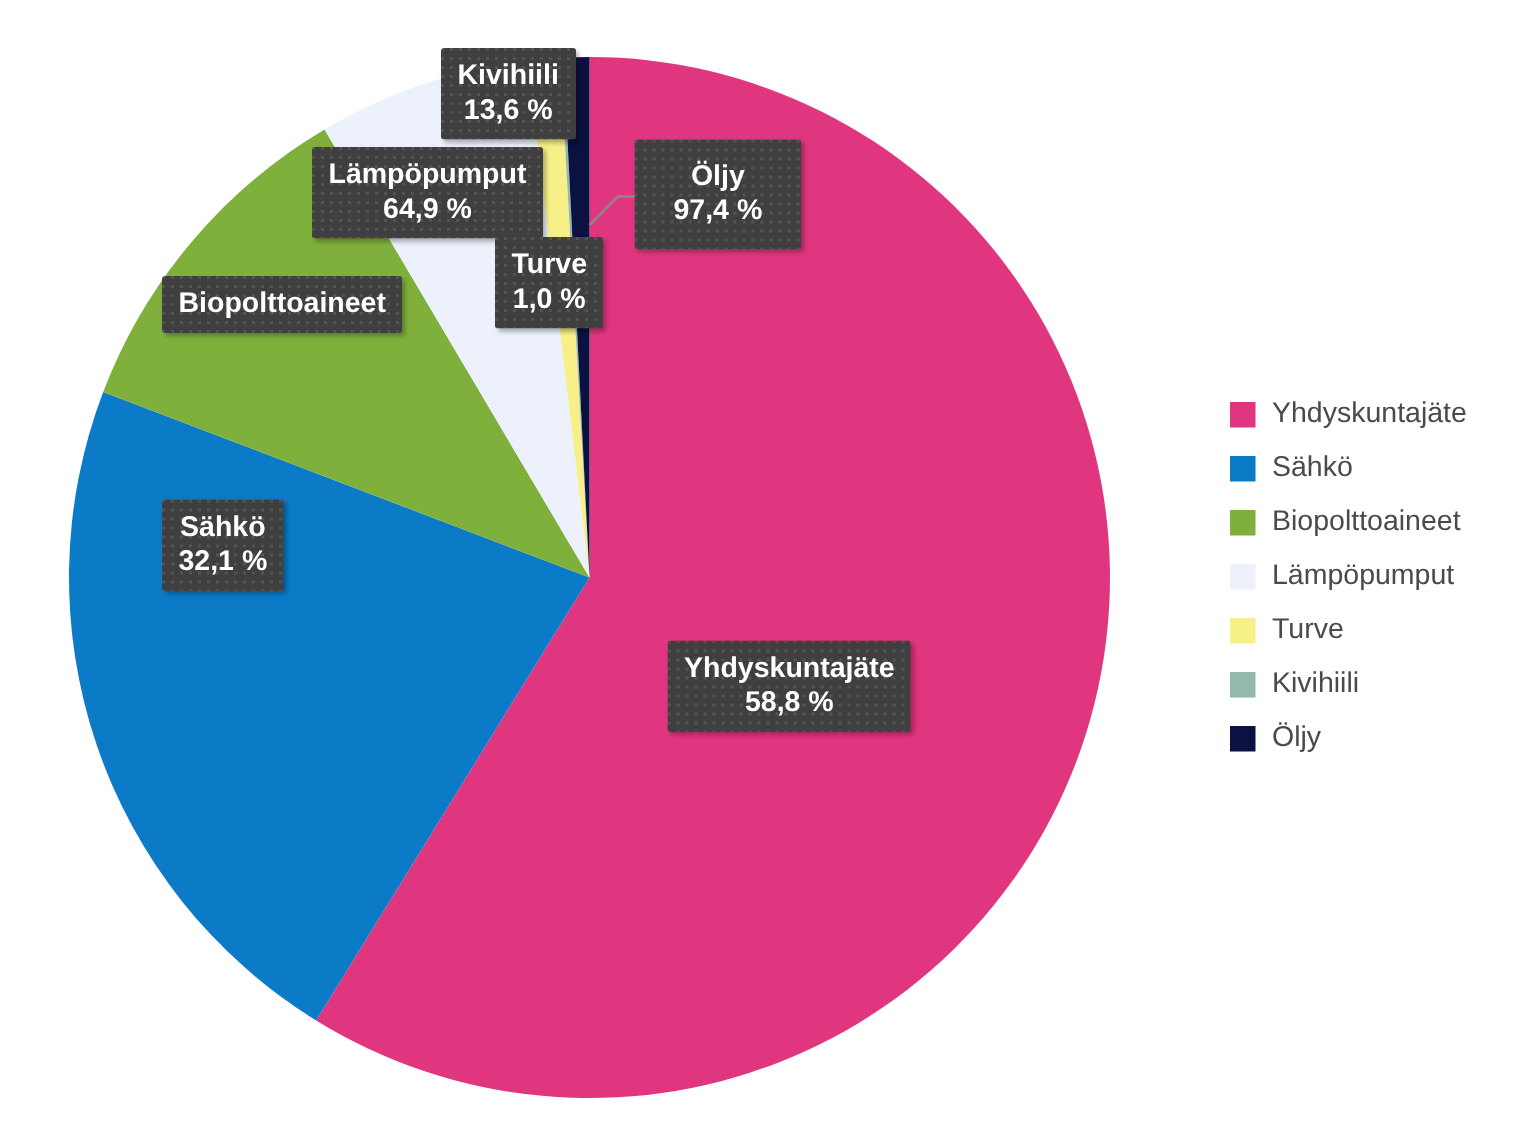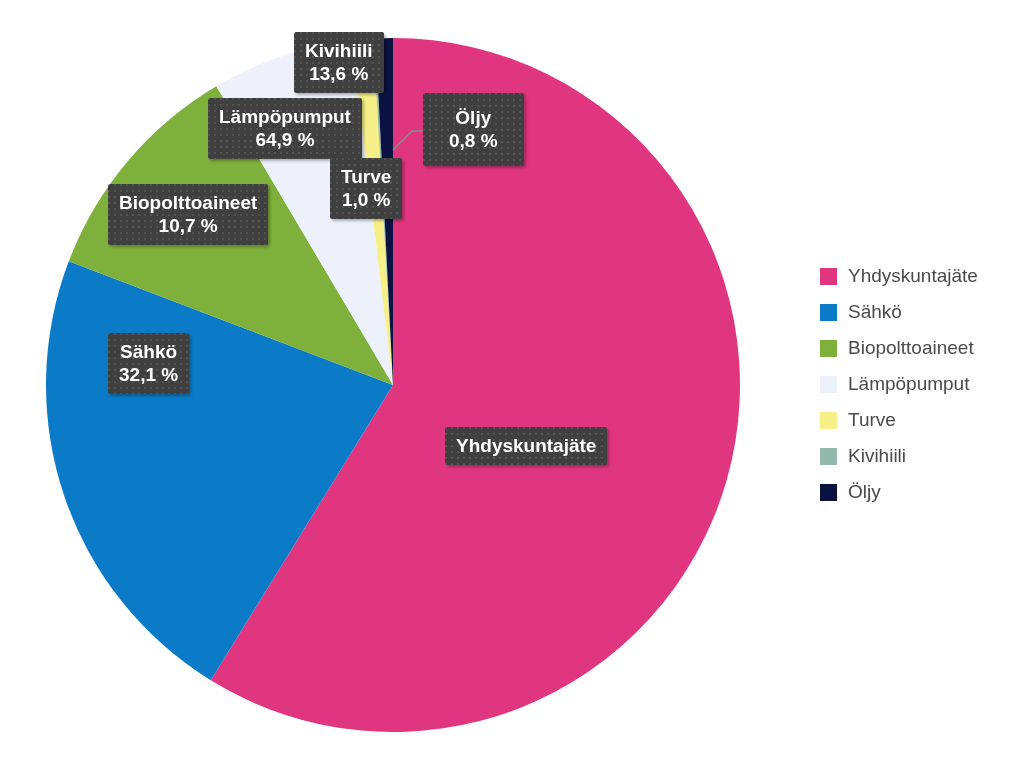--- a/index.html
+++ b/index.html
@@ -96,40 +96,40 @@
     <span class="dl-value">13,6 %</span>
   </div>
 
   <div class="data-label" style="left:204px; top:98px;">
     <span class="dl-name">Lämpöpumput</span>
     <span class="dl-value">64,9 %</span>
   </div>
 
   <div class="data-label" style="left:104px; top:184px;">
     <span class="dl-name">Biopolttoaineet</span>
-    <span class="dl-value">10,7 %</span>
   </div>
 
   <div class="data-label" style="left:326px; top:158px;">
     <span class="dl-name">Turve</span>
     <span class="dl-value">1,0 %</span>
   </div>
 
   <div class="data-label" style="left:419px; top:93px; padding:13px 26px 14px 26px;">
     <span class="dl-name">Öljy</span>
-    <span class="dl-value">0,8 %</span>
+    <span class="dl-value">97,4 %</span>
   </div>
 
   <div class="data-label" style="left:104px; top:333px;">
     <span class="dl-name">Sähkö</span>
     <span class="dl-value">32,1 %</span>
   </div>
 
   <div class="data-label" style="left:441px; top:427px;">
     <span class="dl-name">Yhdyskuntajäte</span>
+    <span class="dl-value">58,8 %</span>
   </div>
 
   <div id="legend">
       <div class="legend-item">
         <span class="legend-swatch" style="background: rgb(224, 53, 127);"></span>
         <span class="legend-label">Yhdyskuntajäte</span>
       </div>
       <div class="legend-item">
         <span class="legend-swatch" style="background: rgb(11, 123, 200);"></span>
         <span class="legend-label">Sähkö</span>

